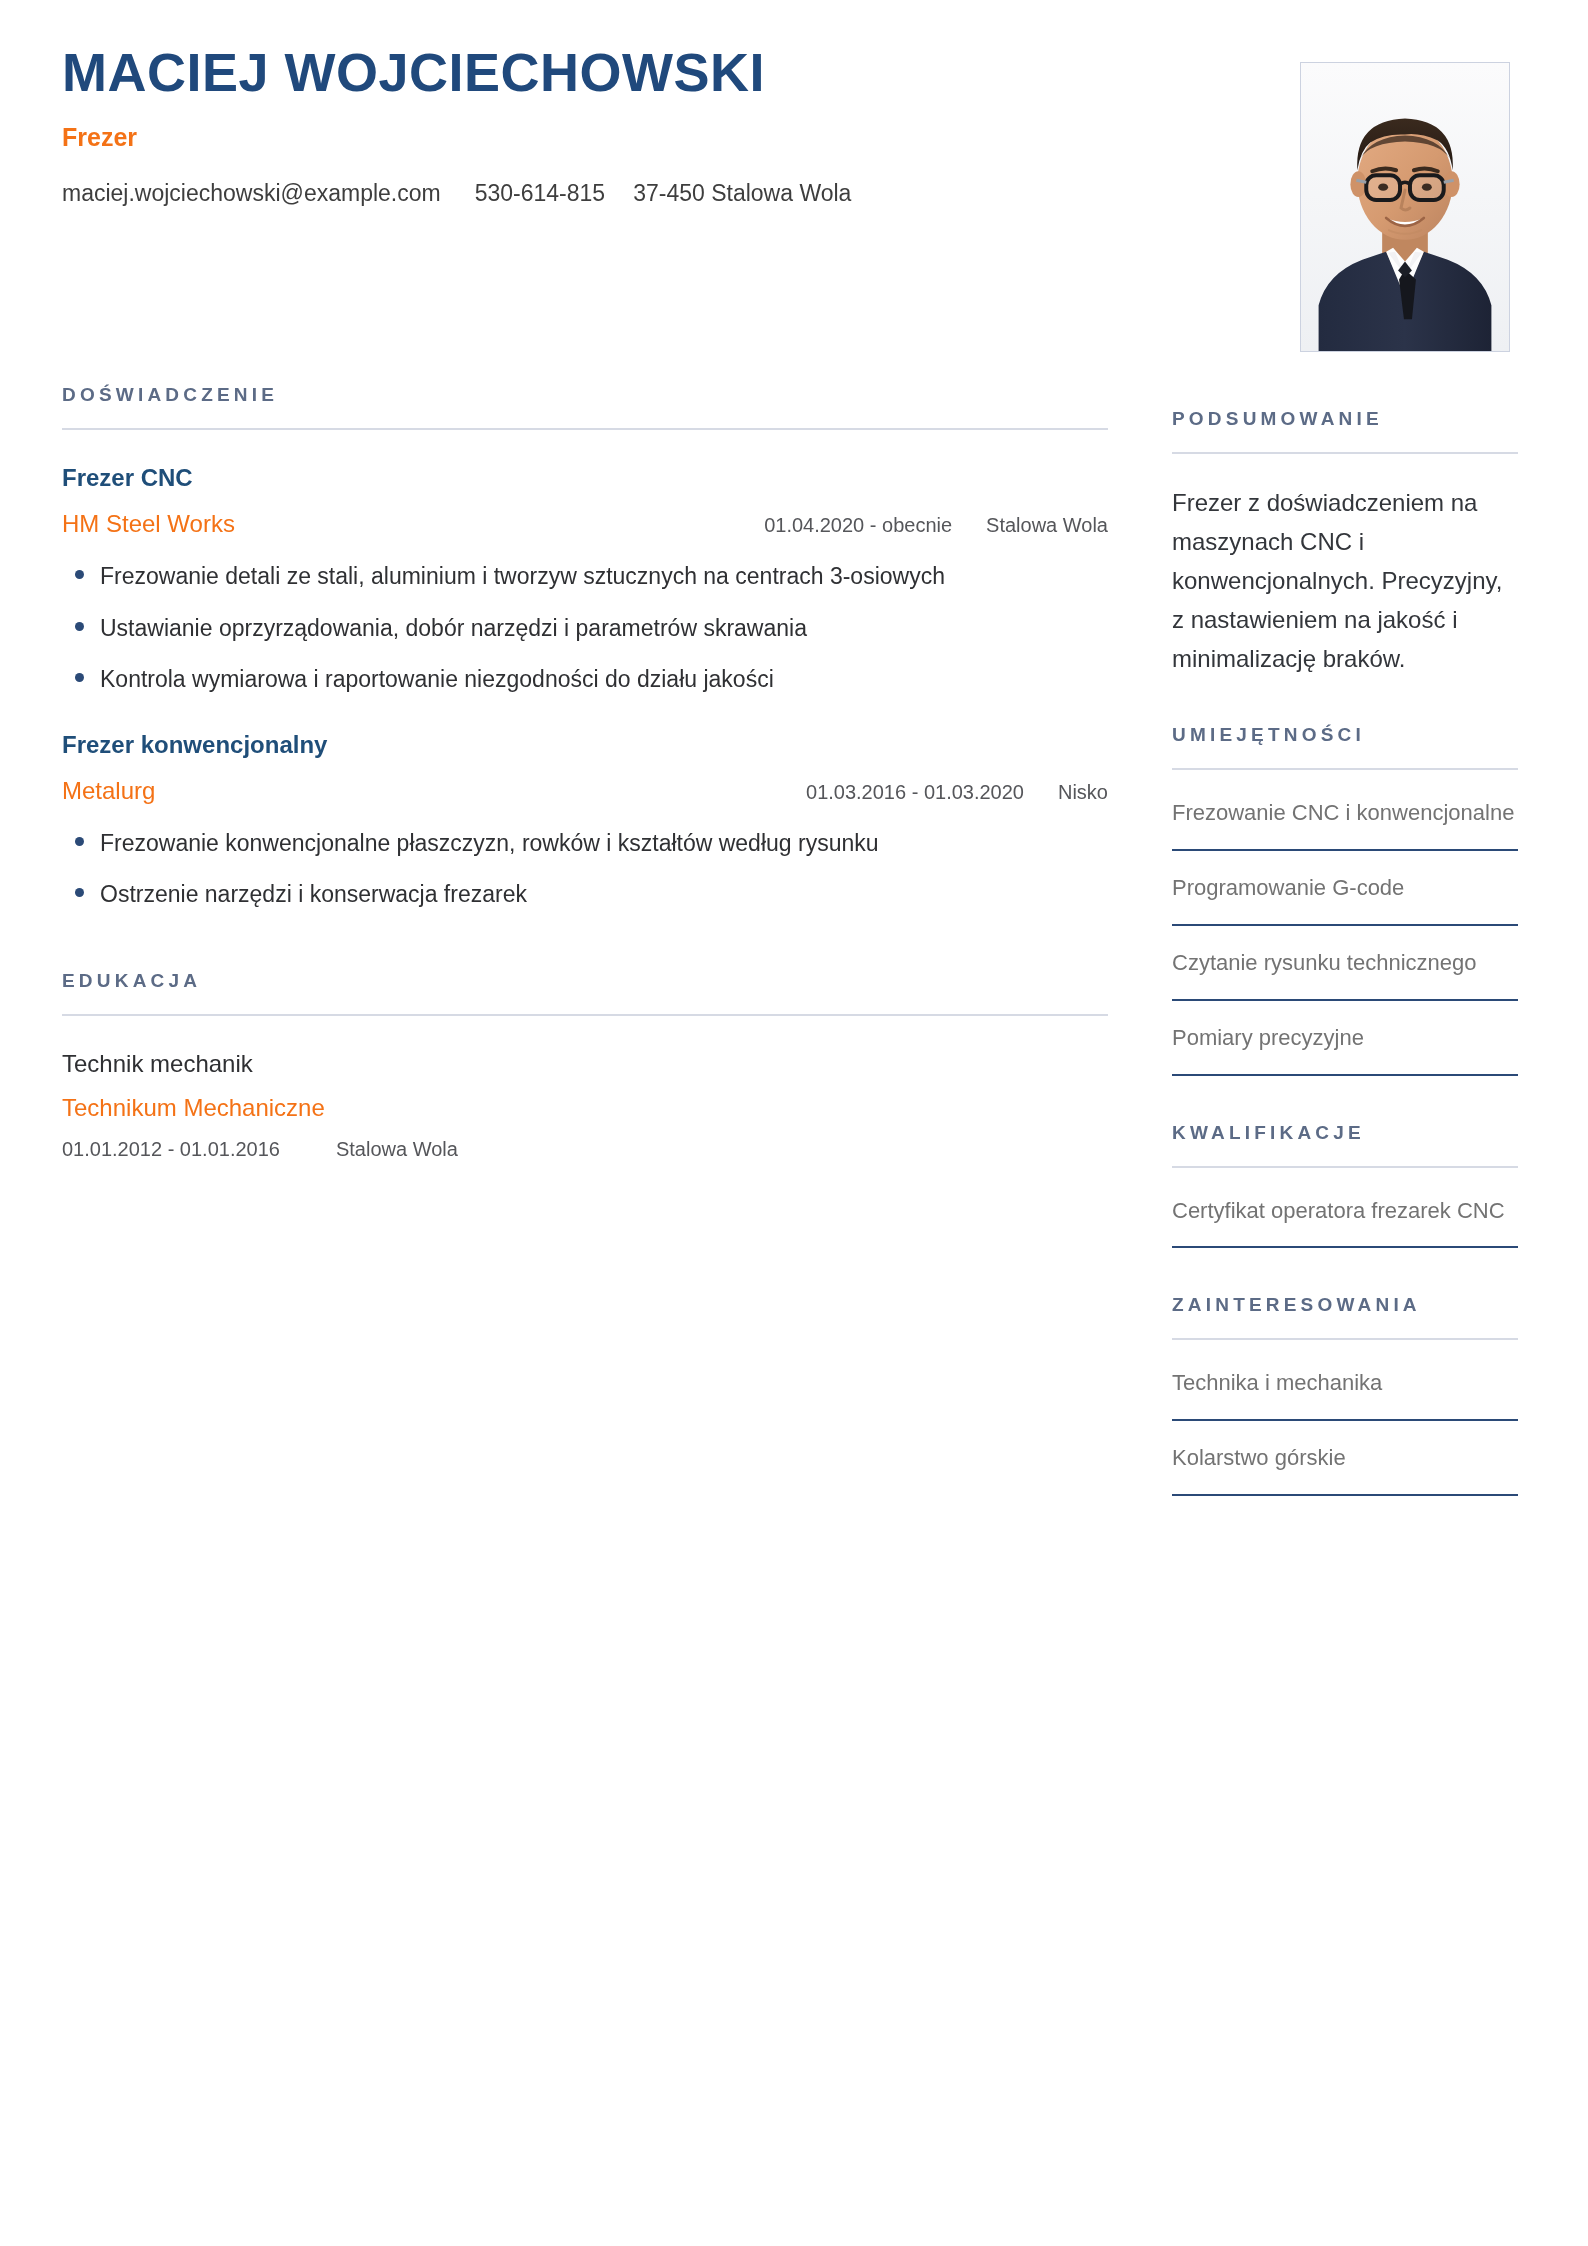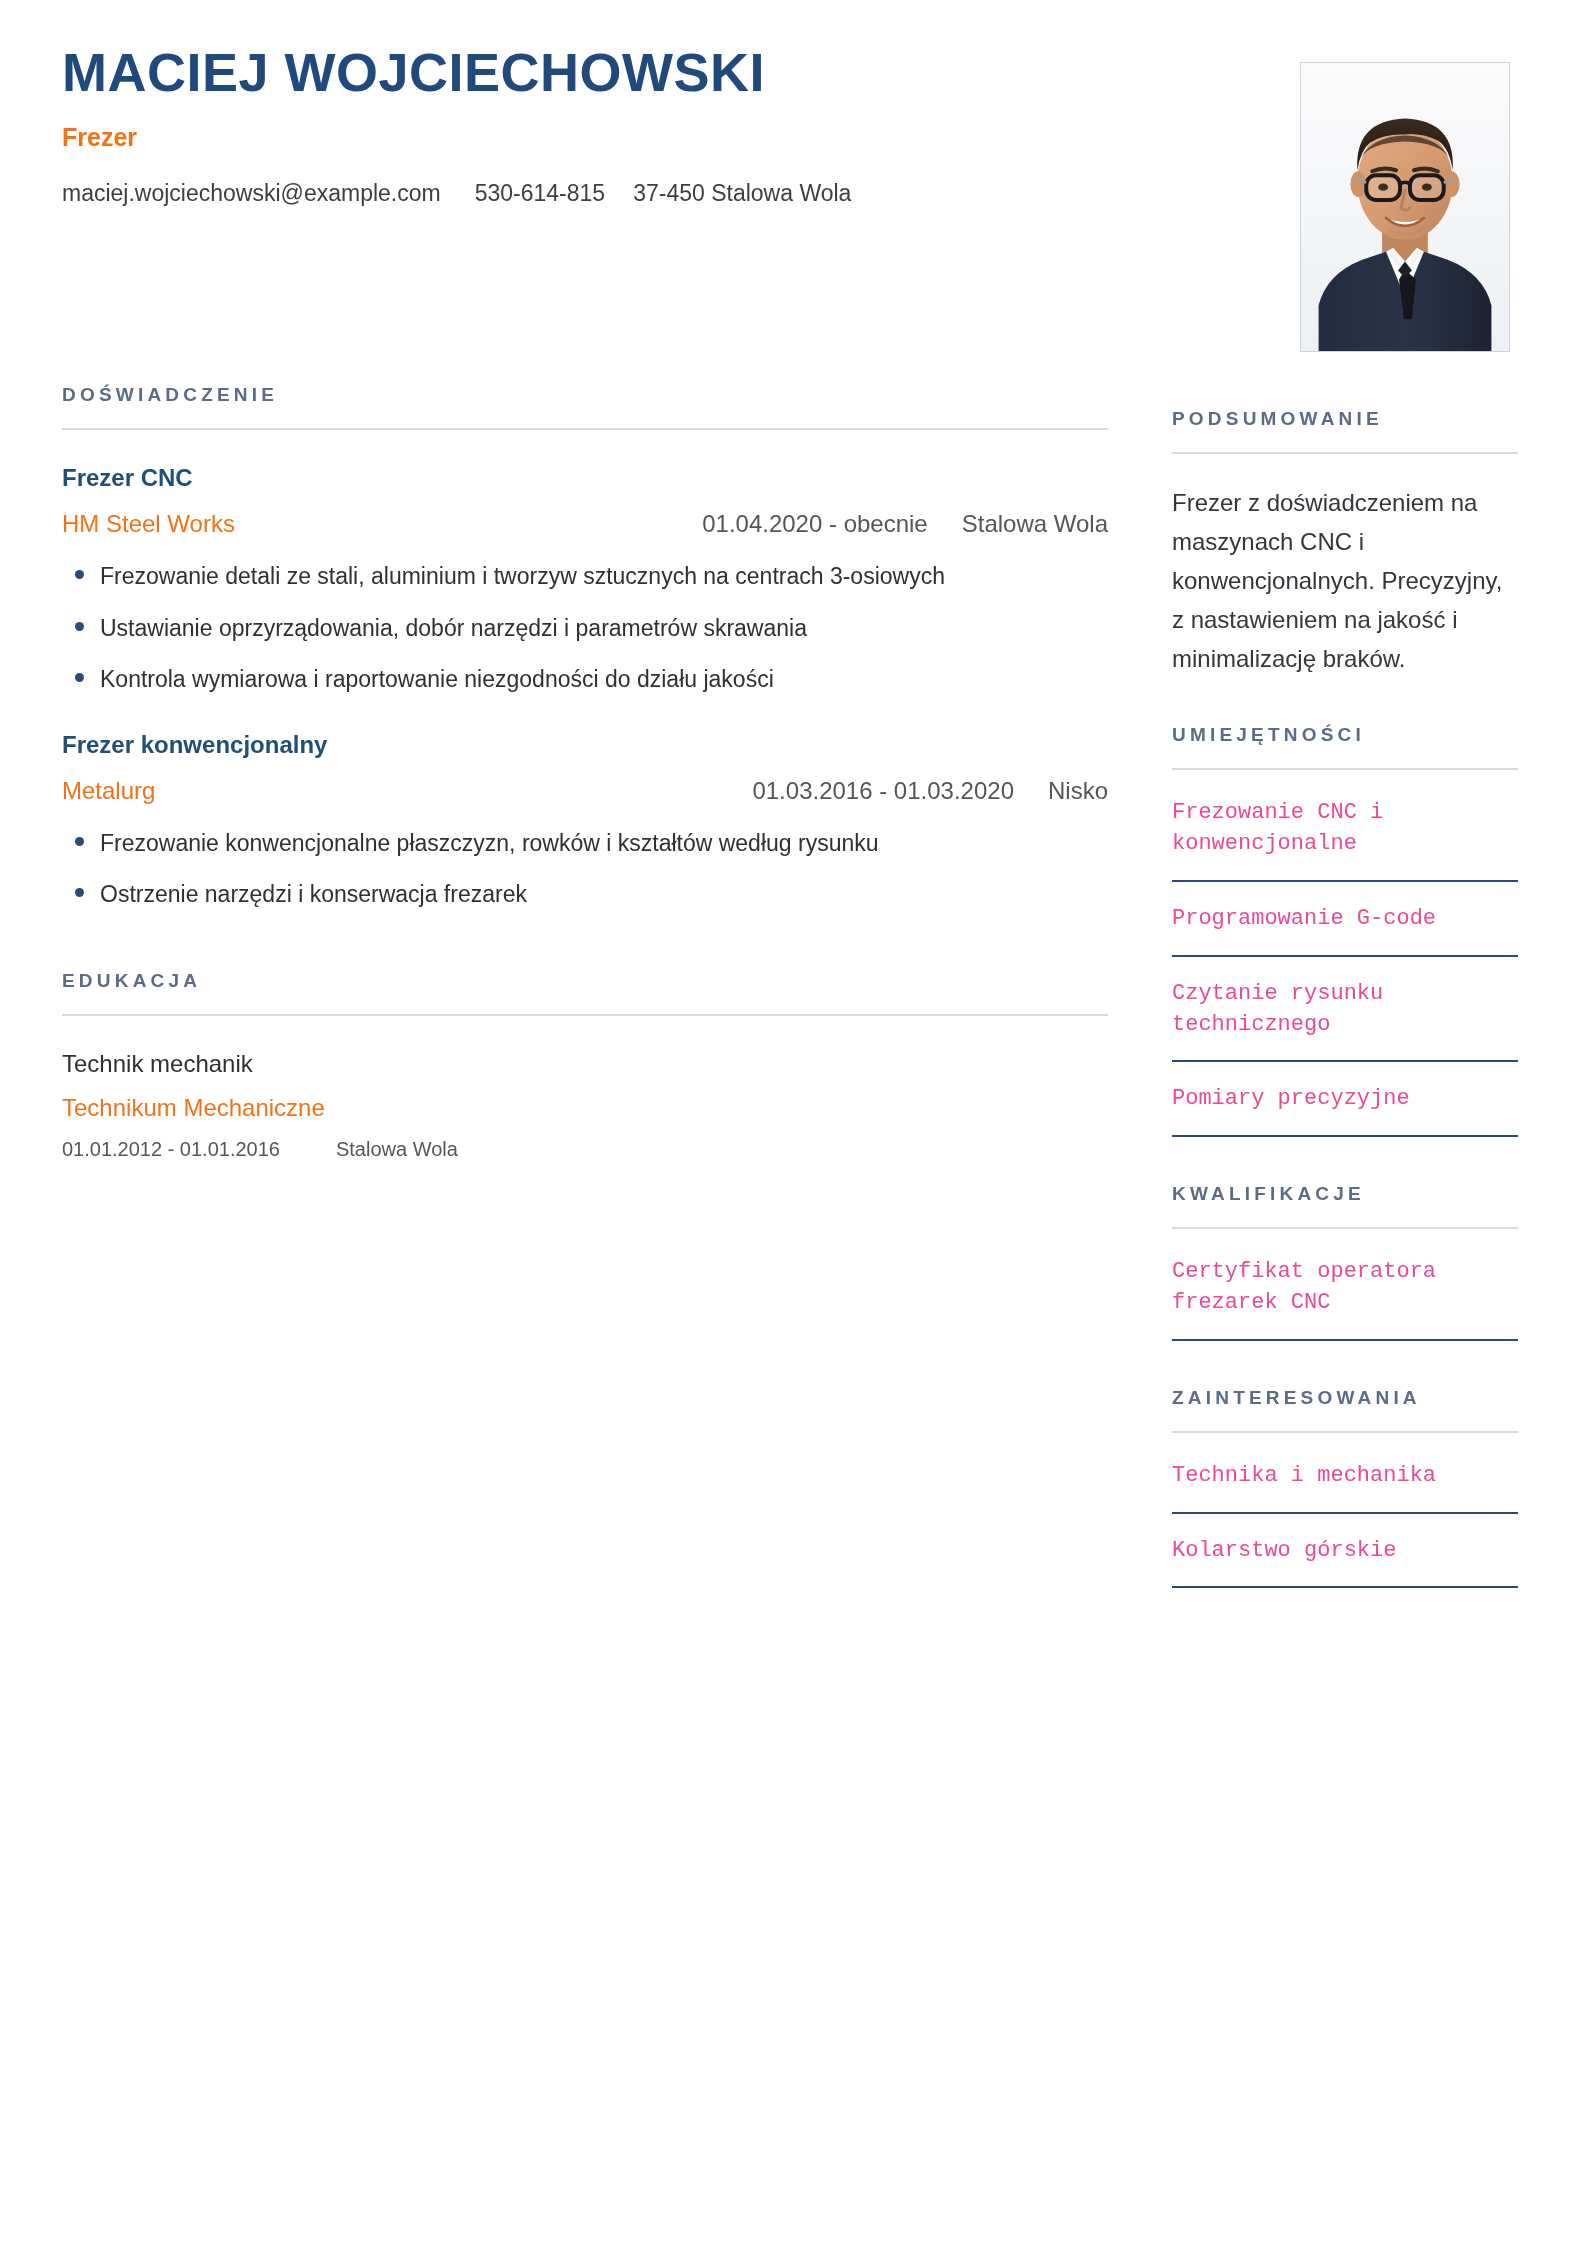--- a/index.html
+++ b/index.html
@@ -63,21 +63,21 @@
   }
   .exp-line {
     display:flex; align-items:baseline; margin-top:18px;
   }
   .exp-company {
     font-size:24px; color:#f47216; flex:0 0 auto;
     font-family:"Liberation Sans", sans-serif;
   }
   .exp-meta {
     margin-left:auto; display:flex; align-items:baseline;
-    font-size:24px; color:#55565a;
+    font-size:20px; color:#55565a;
     font-family:"Liberation Sans", sans-serif;
   }
   .exp-dates { white-space:nowrap; }
   .exp-place { white-space:nowrap; margin-left:34px; }
 
   ul.bullets { list-style:none; margin-top:22px; }
   ul.bullets li {
     position:relative; padding-left:38px;
     font-size:23px; line-height:1.46; color:#2f3033;
     margin-bottom:18px;
@@ -111,24 +111,24 @@
 
   
   .side-sec { margin-bottom:46px; }
   .summary-text {
     margin-top:30px;
     font-size:24px; line-height:1.62; color:#33363b;
     font-family:"Liberation Sans", sans-serif;
   }
   ul.side-list { list-style:none; margin-top:4px; }
   ul.side-list li {
-    font-size:22px; line-height:1.4; color:#ec4899;
+    font-size:22px; line-height:1.4; color:#737373;
     padding:22px 0 20px 0;
     border-bottom:2px solid #2b4a77;
-    font-family:Liberation Mono, monospace;
+    font-family:Liberation Sans, sans-serif;
   }
   .side-sec .sec-rule + ul.side-list li:first-child { padding-top:24px; }
 </style>
 </head>
 <body>
 
 <div class="page">
 
   <div class="header">
     <div class="name">MACIEJ WOJCIECHOWSKI</div>

